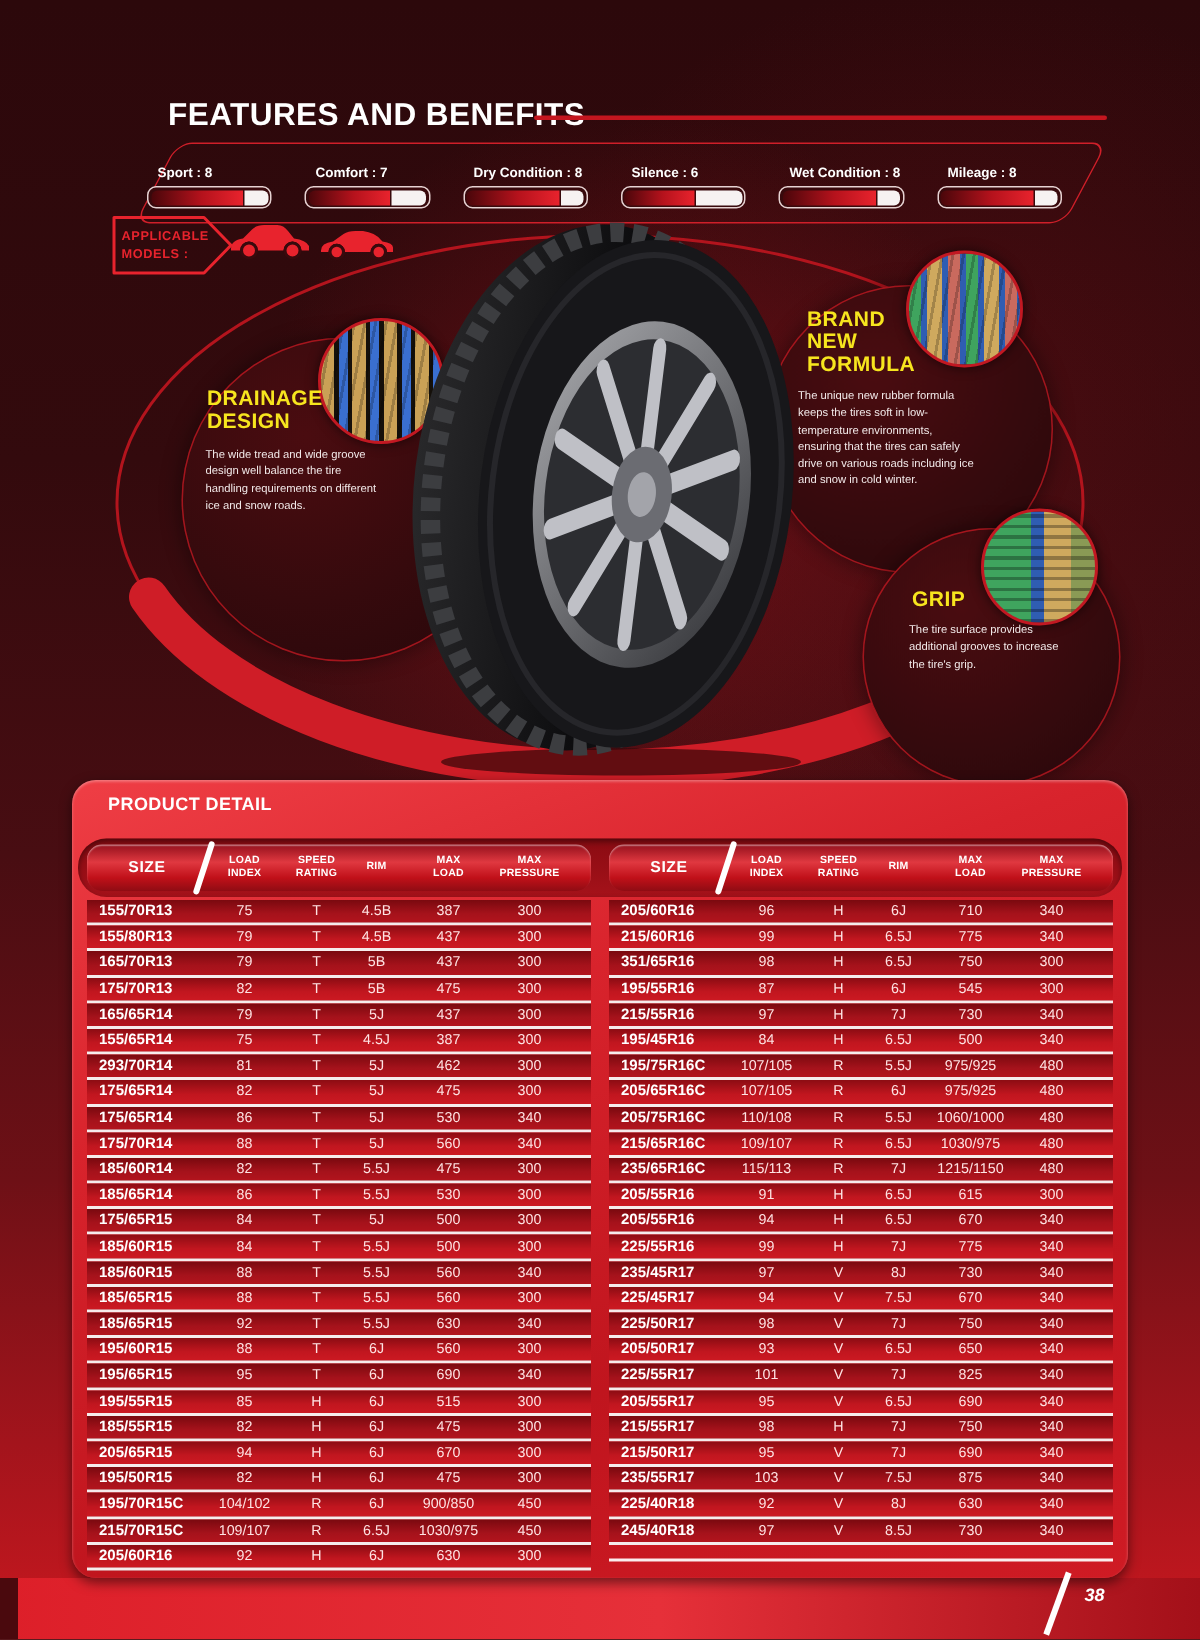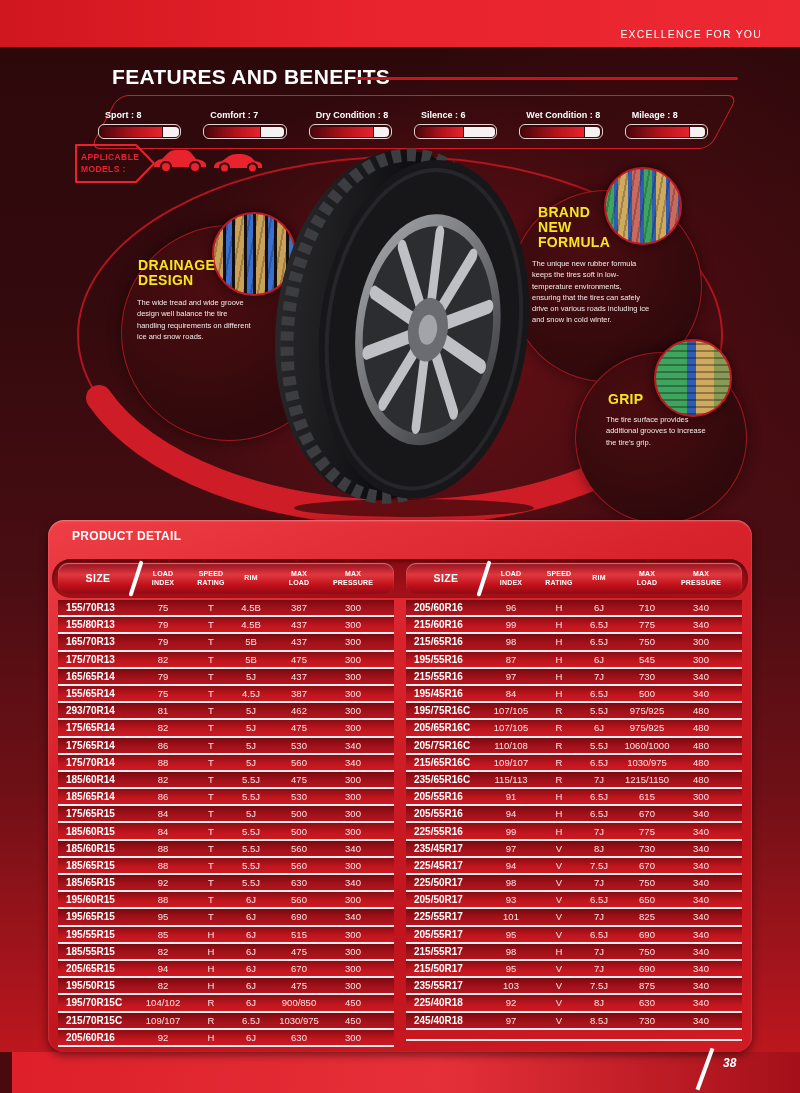--- a/index.html
+++ b/index.html
@@ -89,23 +89,20 @@
     background:linear-gradient(90deg,#dd1f29 0%,#e63039 55%,#a31019 100%);z-index:1;}
   #footer:before{content:"";position:absolute;left:0;top:0;width:12px;height:41px;background:#4a090d;}
   #page-slash{position:absolute;left:703px;top:1047px;width:3.5px;height:44px;background:#fff;transform:rotate(20deg);z-index:3;}
   #page-number{position:absolute;left:723px;top:1056px;color:#fff;font-size:12px;font-weight:bold;font-style:italic;z-index:3;}
 </style>
 </head>
 <body>
 
 <div id="page">
 
-  <div id="top-bar">
-    <div id="tagline">EXCELLENCE FOR YOU</div>
-  </div>
 
   <svg id="ring-svg" width="800" height="1093" viewBox="0 0 800 1093">
     <ellipse cx="400" cy="335" rx="322" ry="178" fill="none" stroke="#b3141d" stroke-width="2"></ellipse>
     <path d="M 99 398 A 322 178 0 0 0 701 398" fill="none" stroke="#cf1d27" stroke-width="26" stroke-linecap="round"></path>
   </svg>
 
   <div id="features-title">FEATURES AND BENEFITS</div>
   <div id="features-line"></div>
   <div id="features-box"></div>
   <div id="ratings-row">
@@ -469,21 +466,21 @@
       </div>
       <div class="trow">
         <div class="cell c0">215/60R16</div>
         <div class="cell c1">99</div>
         <div class="cell c2">H</div>
         <div class="cell c3">6.5J</div>
         <div class="cell c4">775</div>
         <div class="cell c5">340</div>
       </div>
       <div class="trow">
-        <div class="cell c0">215/65R16</div>
+        <div class="cell c0">351/65R16</div>
         <div class="cell c1">98</div>
         <div class="cell c2">H</div>
         <div class="cell c3">6.5J</div>
         <div class="cell c4">750</div>
         <div class="cell c5">300</div>
       </div>
       <div class="trow">
         <div class="cell c0">195/55R16</div>
         <div class="cell c1">87</div>
         <div class="cell c2">H</div>

